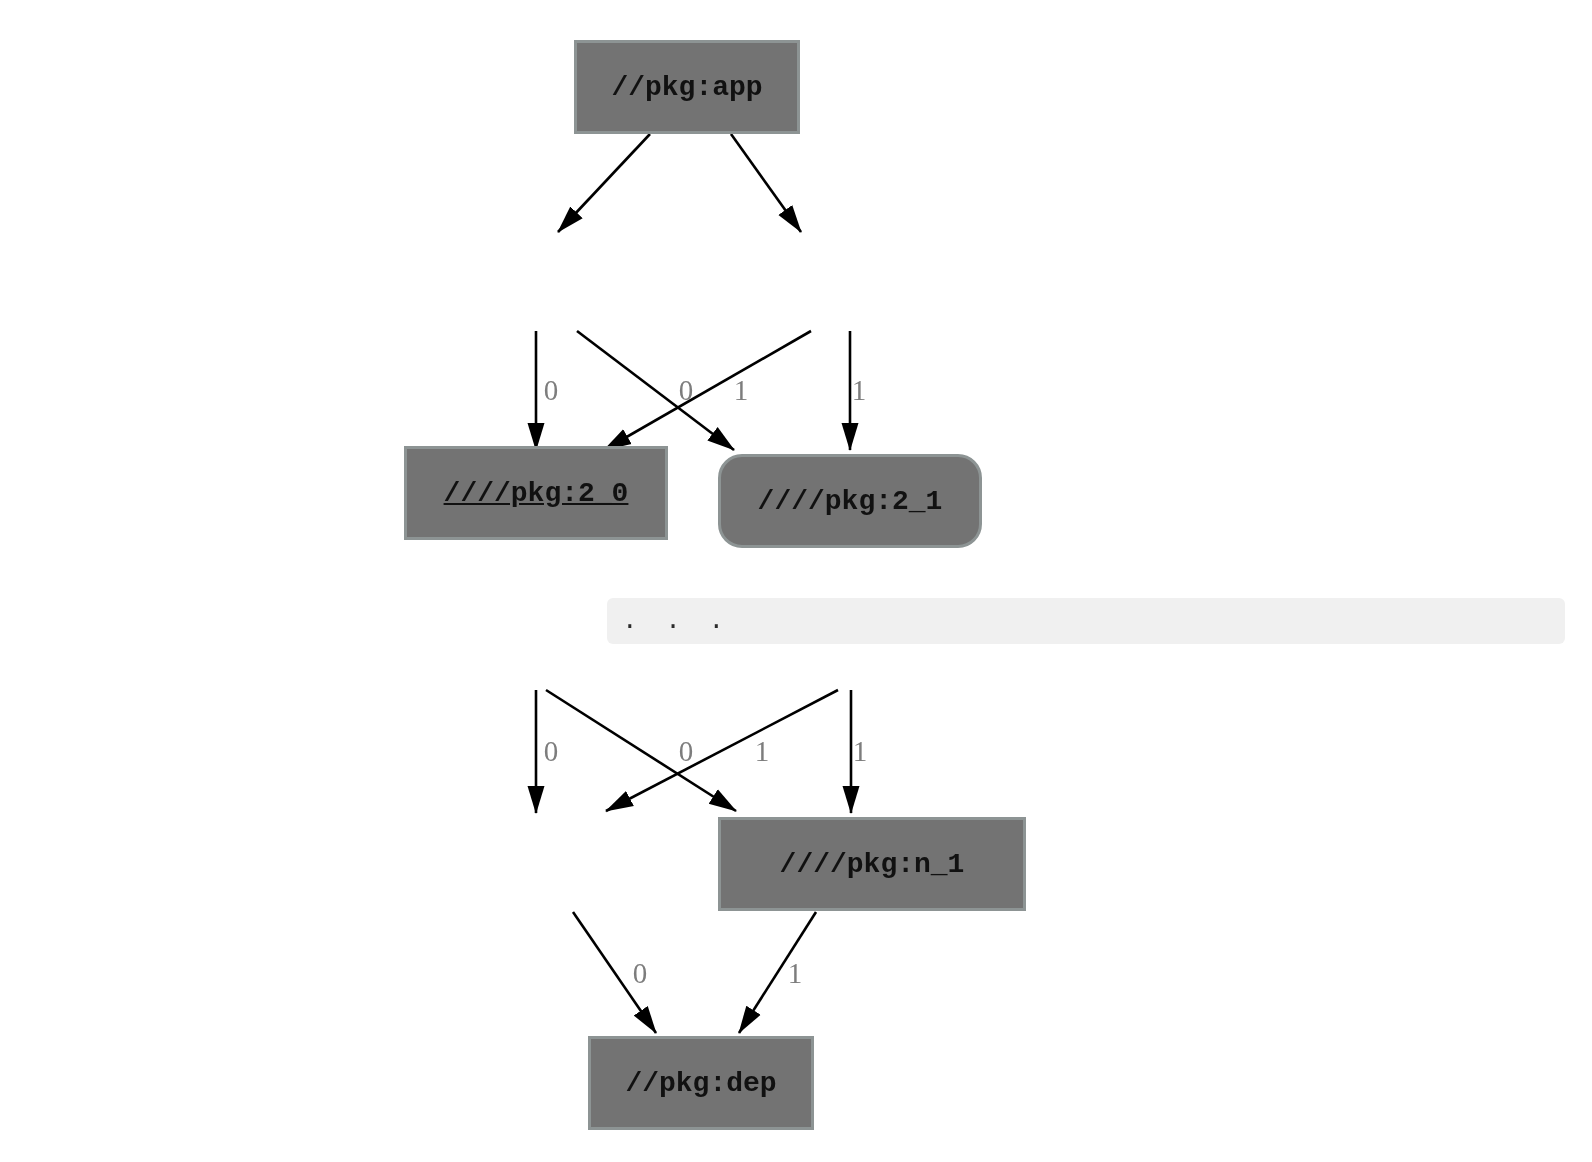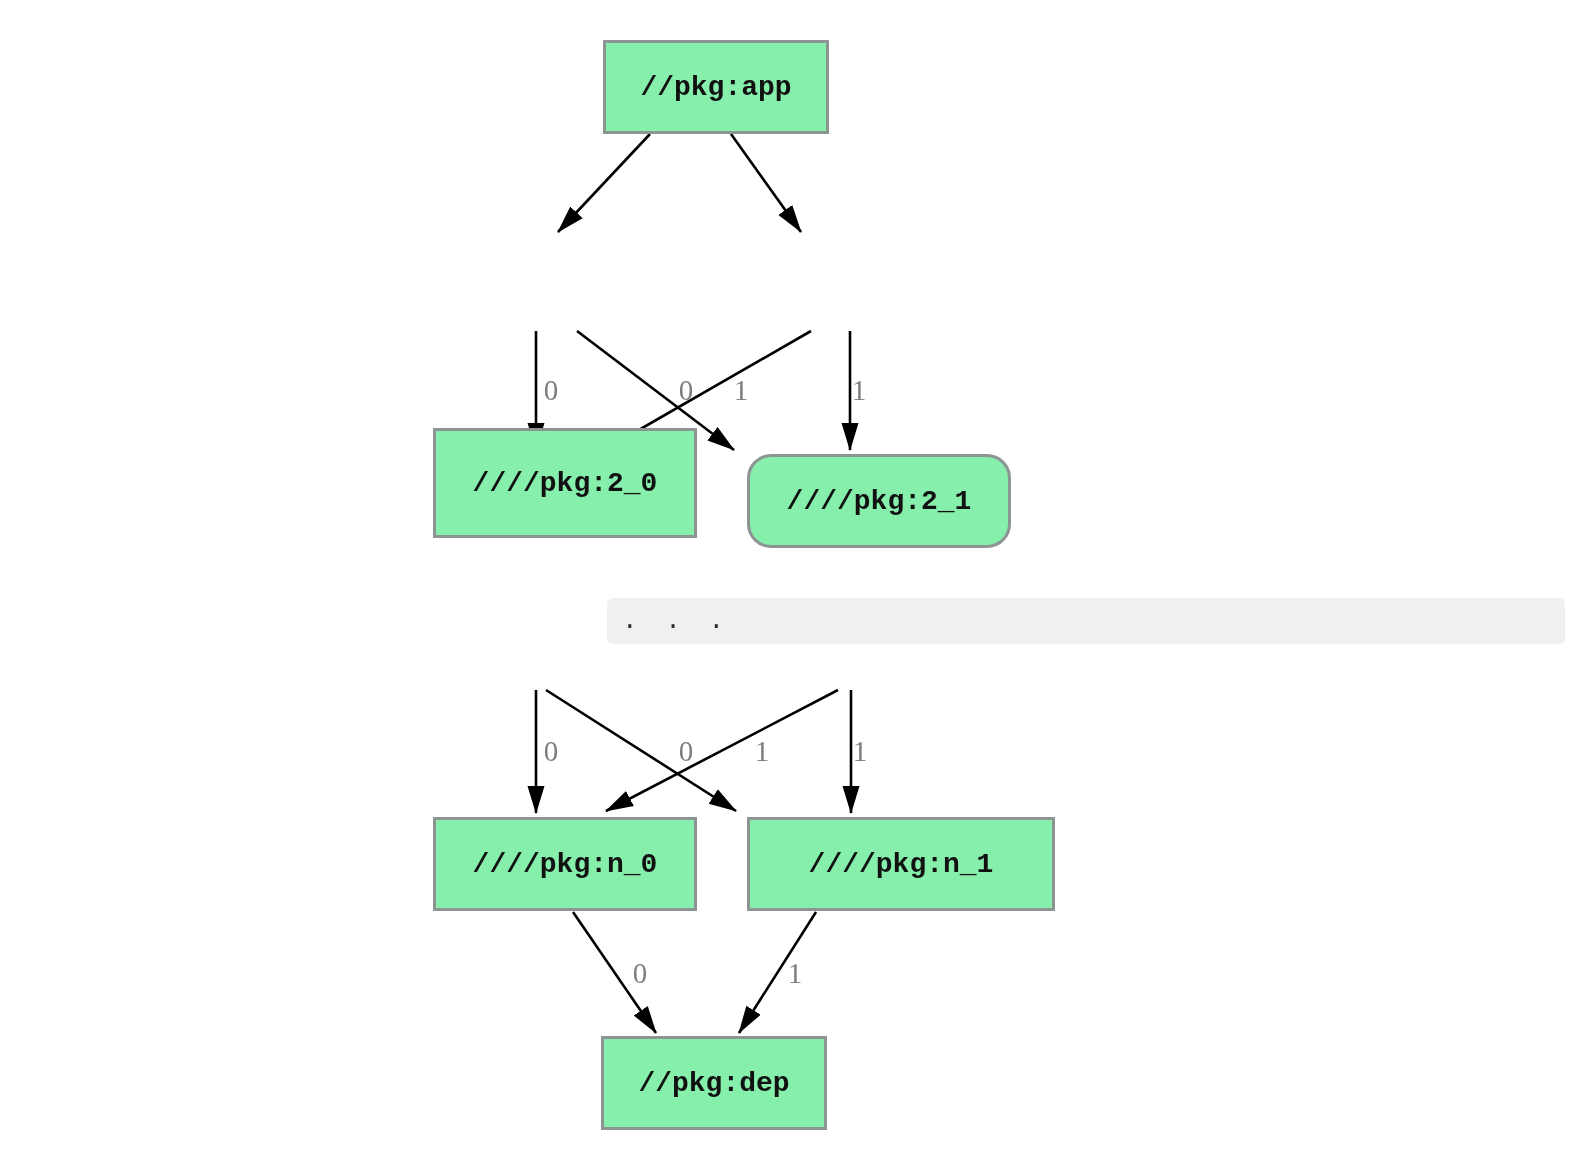--- a/index.html
+++ b/index.html
@@ -29,40 +29,39 @@
   }
   .edge-label {
     font-family: "Liberation Serif", serif;
     font-size: 29px;
     fill: #7d7d7d;
     text-anchor: middle;
   }
   .node {
     position: absolute;
     box-sizing: border-box;
-    background: #86efac;
+    background: #737373;
     border: 3px solid #8d9494;
     display: flex;
     align-items: center;
     justify-content: center;
     font-family: "Liberation Mono", monospace;
     font-weight: bold;
     font-size: 28px;
     color: #111111;
     white-space: nowrap;
-    margin-left: 29px;
   }
   .node-app  { left: 574px; top:   40px; width: 226px; height: 94px; }
   .node-1_0  { left: 404px; top:  236px; width: 264px; height: 94px; }
   .node-1_1  { left: 718px; top:  236px; width: 264px; height: 94px; }
-  .node-2_0  { left: 404px; top:  428px; width: 264px; height: 110px; }
+  .node-2_0  { left: 404px; top:  446px; width: 264px; height: 94px; text-decoration: underline; }
   .node-2_1  { left: 718px; top:  454px; width: 264px; height: 94px; border-radius: 24px; }
   .node-n_0  { left: 404px; top:  817px; width: 264px; height: 94px; }
   .node-n_1  { left: 718px; top:  817px; width: 308px; height: 94px; }
-  .node-dep  { left: 572px; top: 1036px; width: 226px; height: 94px; }
+  .node-dep  { left: 588px; top: 1036px; width: 226px; height: 94px; }
   .code-block {
     position: absolute;
     left: 607px;
     top: 598px;
     width: 958px;
     height: 46px;
     box-sizing: border-box;
     background: #f0f0f0;
     border-radius: 6px;
     display: flex;
@@ -115,17 +114,16 @@
     <text class="edge-label" x="640" y="983">0</text>
     <text class="edge-label" x="795" y="983">1</text>
   </svg>
 
   <div class="node node-app">//pkg:app</div>
   <div class="node node-2_0">////pkg:2_0</div>
   <div class="node node-2_1">////pkg:2_1</div>
 
   <div class="code-block">. . .</div>
 
-  <div class="node node-n_0">////pkg:n_0</div>
   <div class="node node-n_1">////pkg:n_1</div>
   <div class="node node-dep">//pkg:dep</div>
 
 </div>
 
 </body></html>

